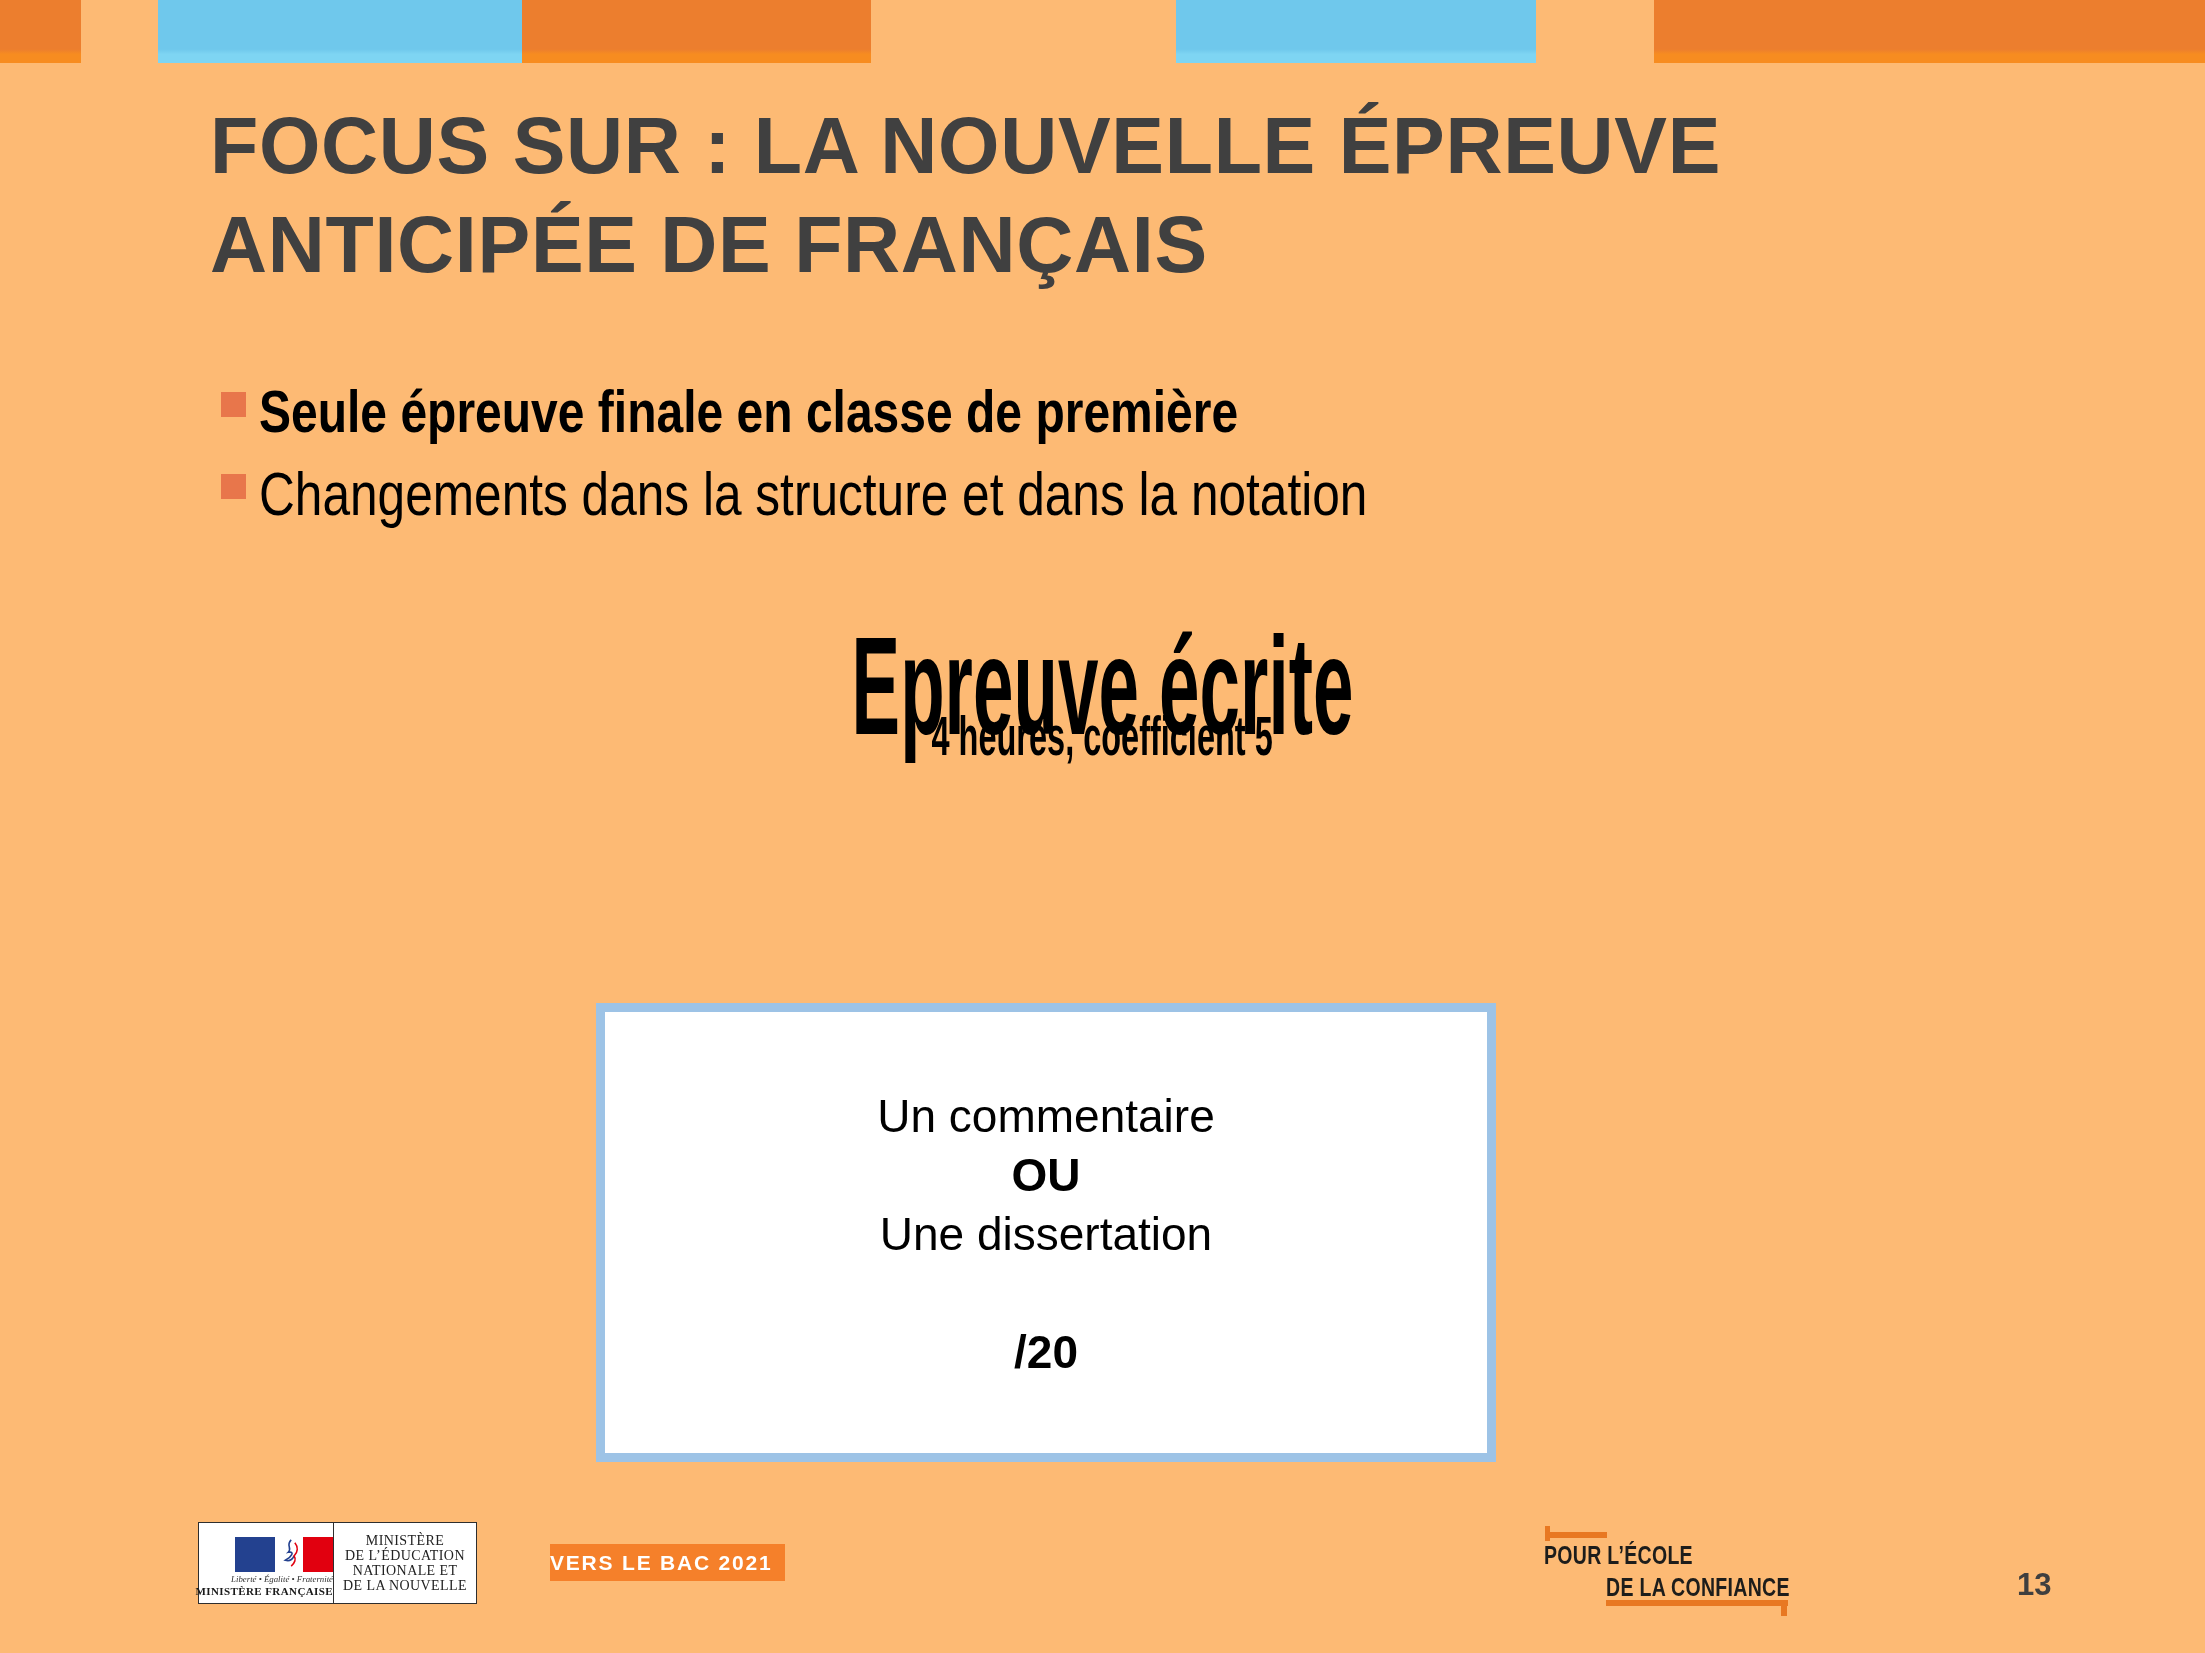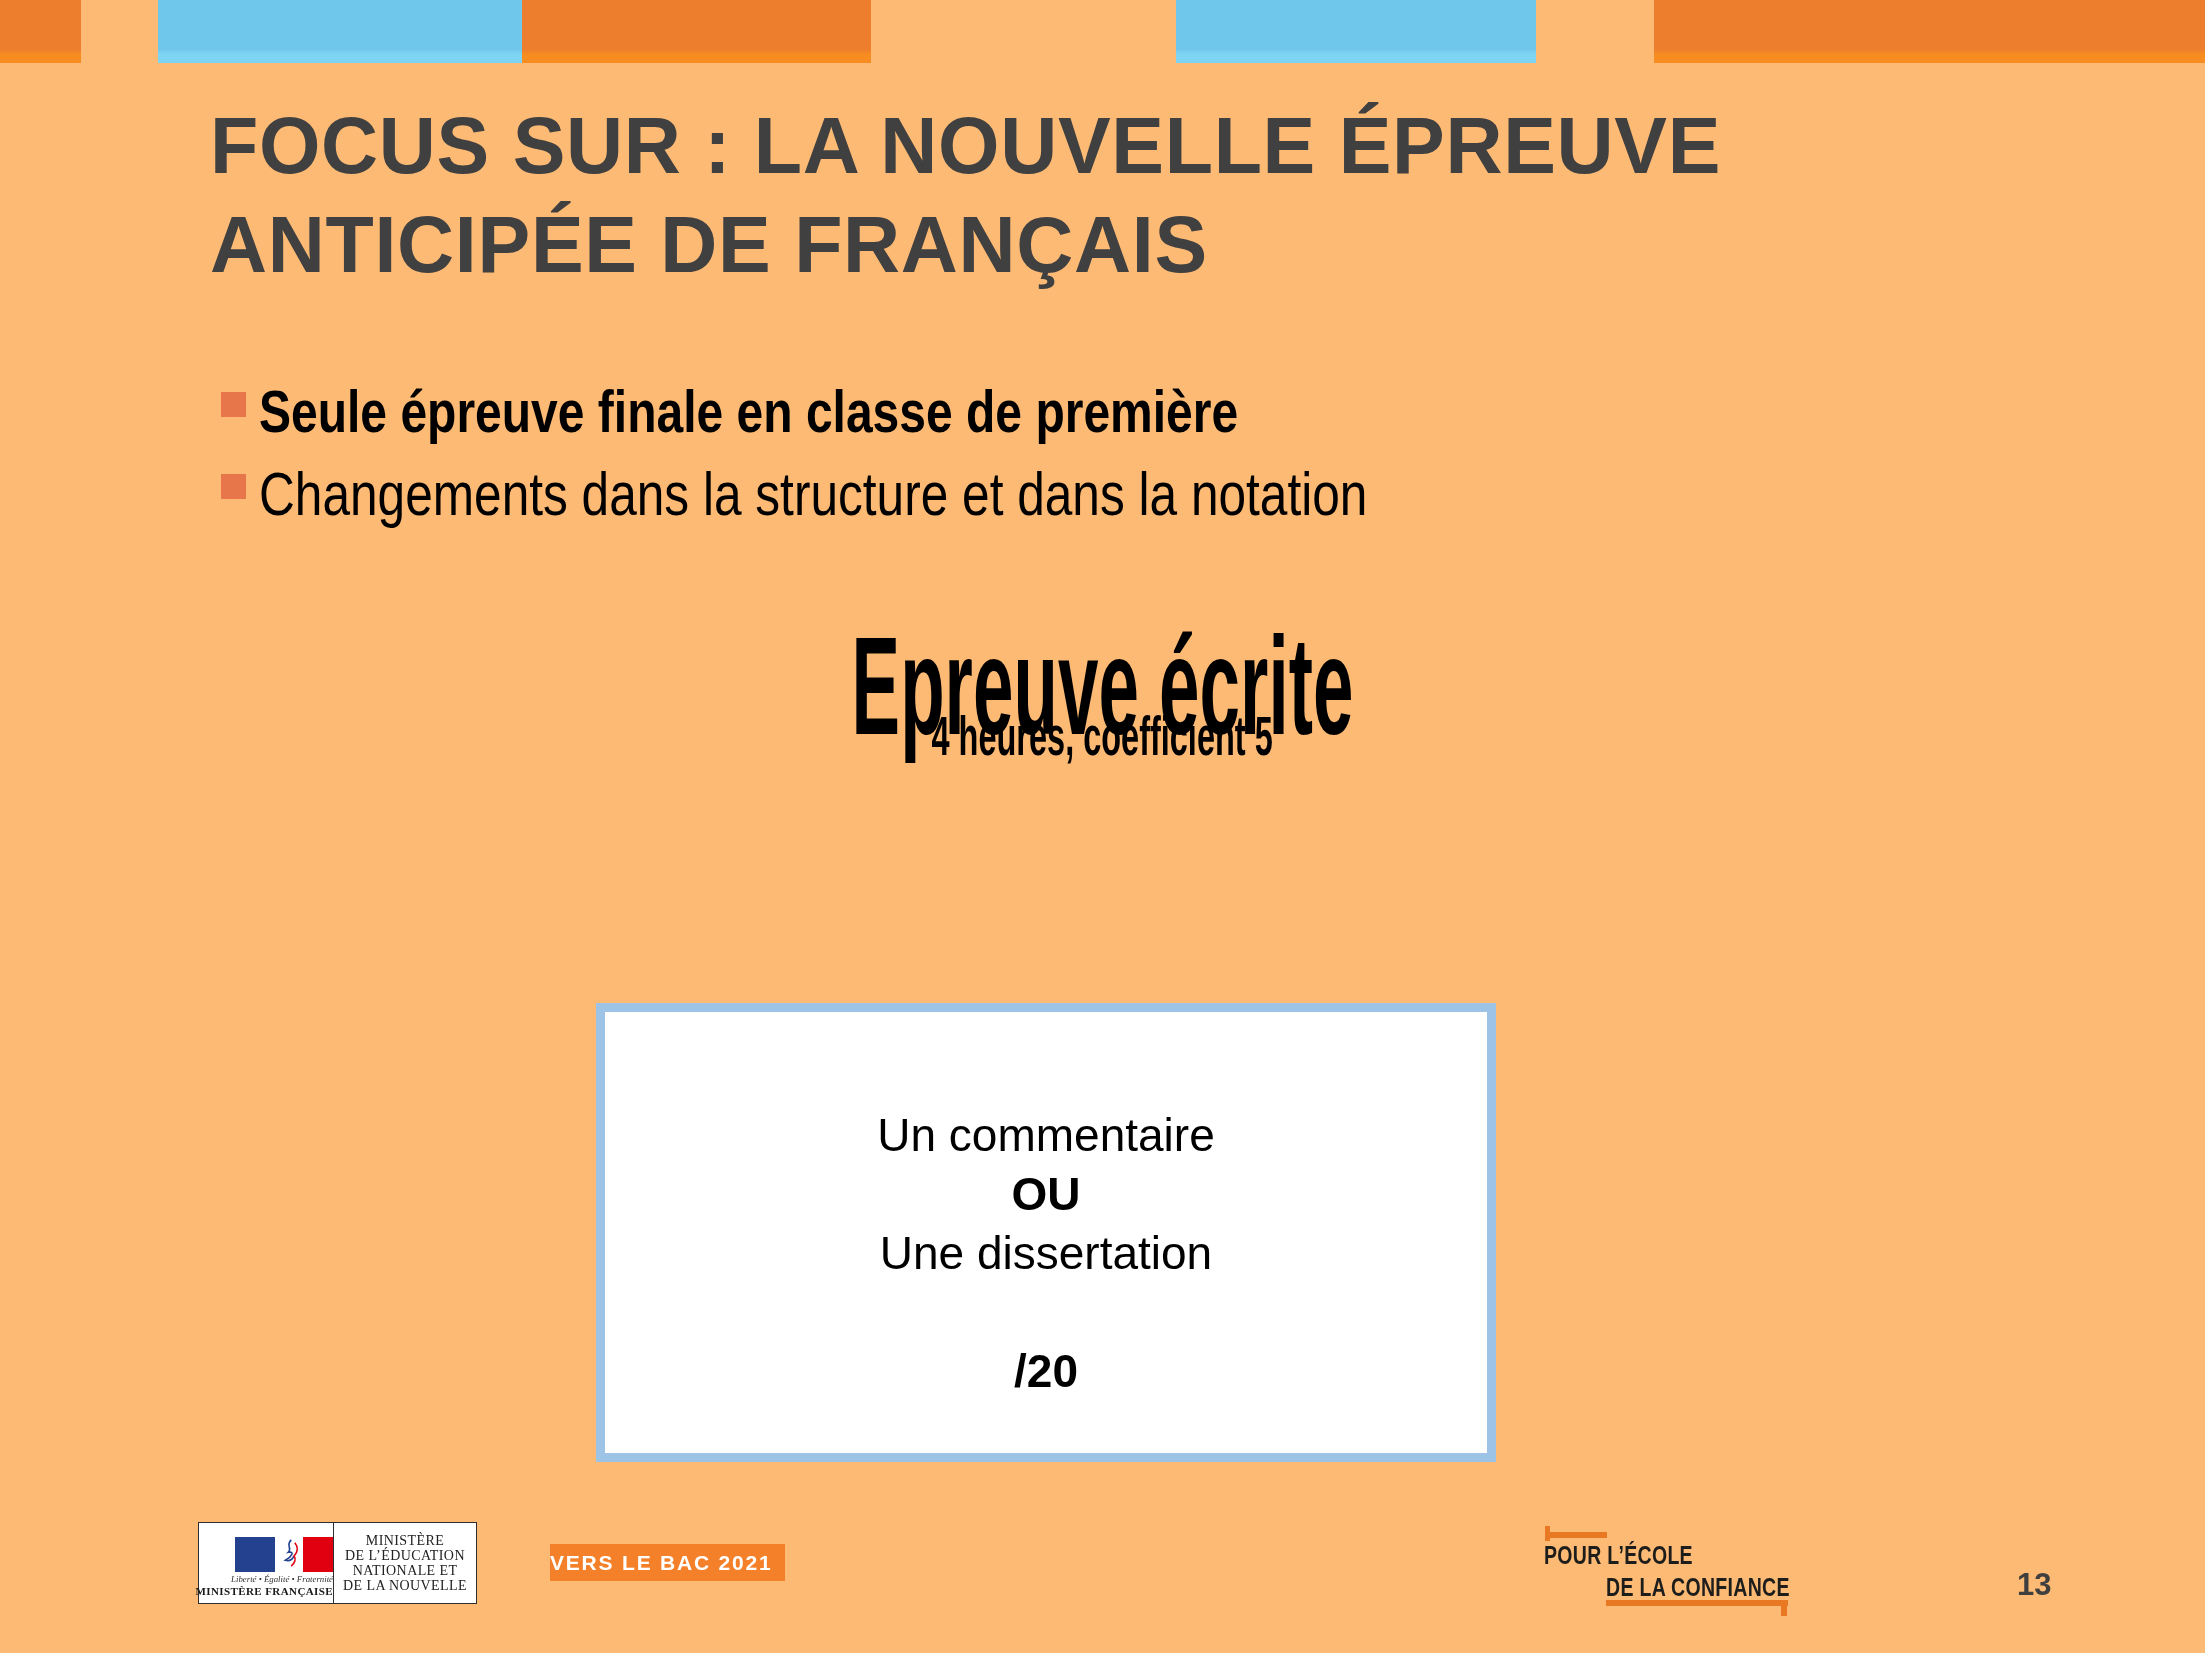--- a/index.html
+++ b/index.html
@@ -64,21 +64,21 @@
 
   
   .exam-box {
     position: absolute;
     left: 596px; top: 1003px;
     width: 900px; height: 459px;
     border: 9.6px solid #9DC3E6;
     box-sizing: border-box;
     background: #fff;
     display: flex; flex-direction: column; align-items: center;
-    padding-top: 94px;
+    padding-top: 75px;
   }
   .box-line { font-size: 46px; line-height: 59px; height: 59px; white-space: nowrap; }
   .box-line.bold { font-weight: bold; }
   .box-line.spacer { visibility: hidden; }
 
   
   .gov-box {
     position: absolute;
     left: 198px; top: 1522px;
     width: 279px; height: 82px;

